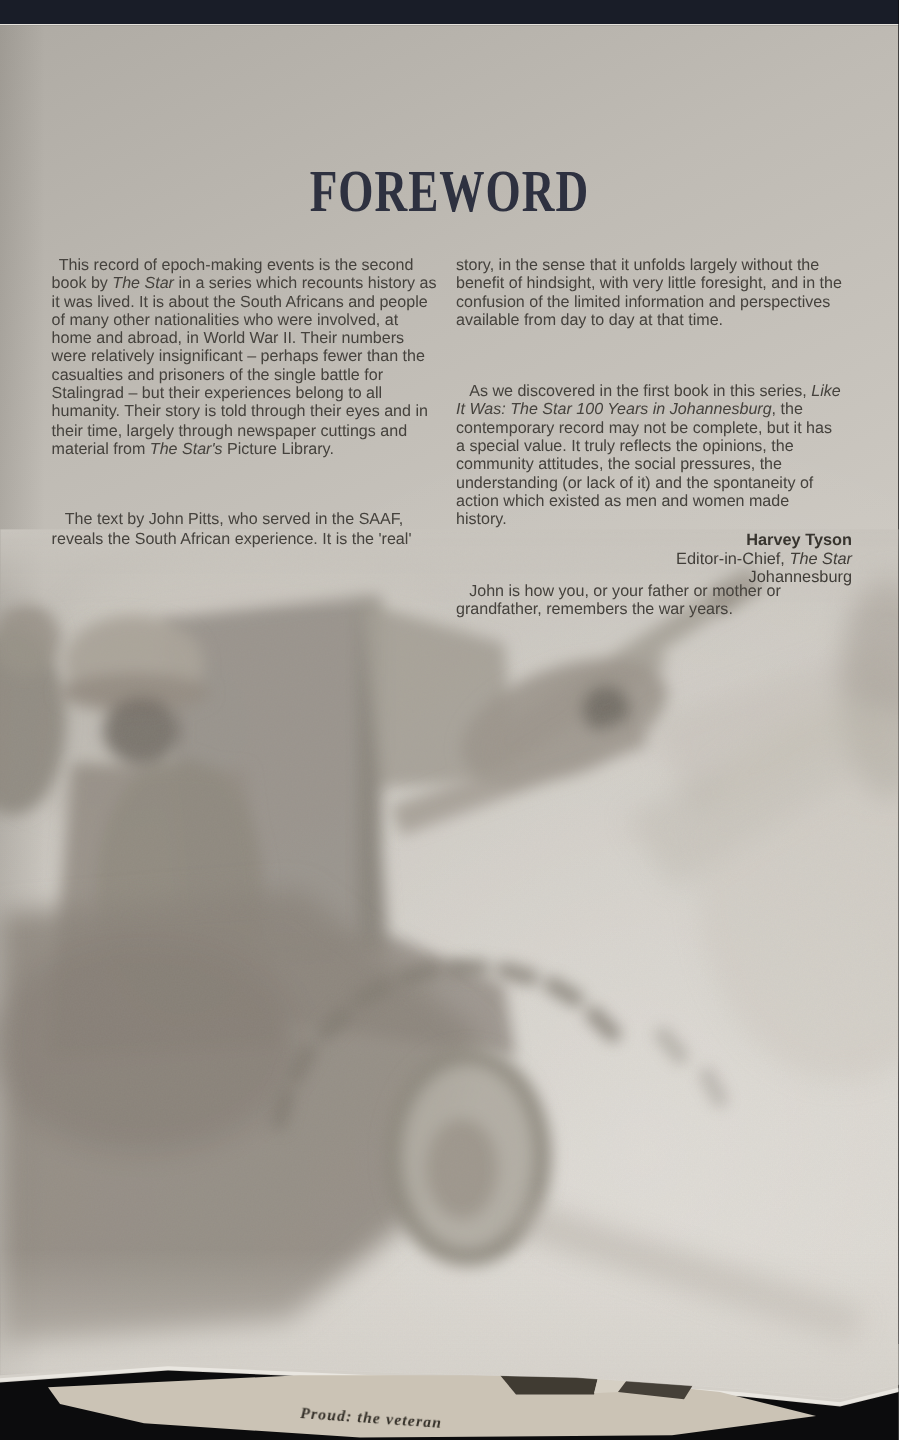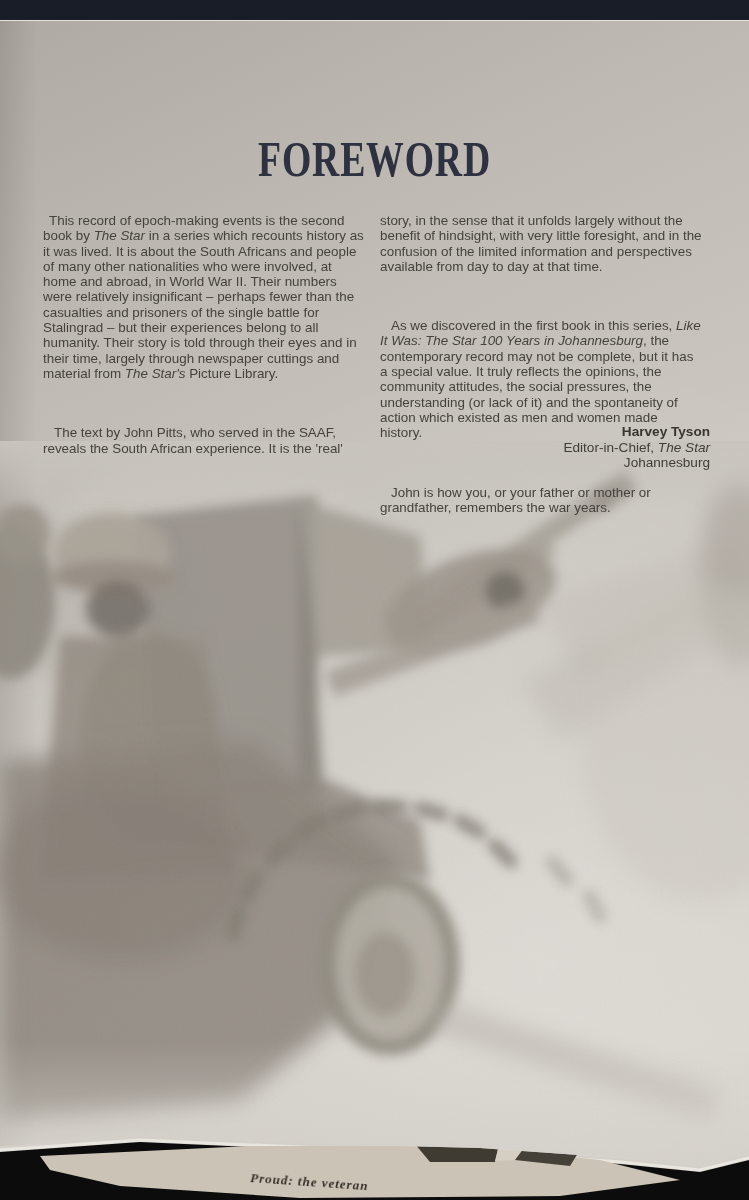--- a/index.html
+++ b/index.html
@@ -40,21 +40,21 @@
   }
 
   .columns{position:absolute;left:43px;top:192px;width:676px;display:flex;gap:14px;z-index:5;}
   .col{width:323px;font-size:13.4px;line-height:15.3px;color:var(--body_ink);}
   .col p{margin:0;}
   .col p.indent{text-indent:11px;margin-top:44px;}
   .col p.lead{text-indent:6px;}
   .col i{font-style:italic;}
 
   .signature{
-    position:absolute;right:39px;top:403px;text-align:right;z-index:5;
+    position:absolute;right:39px;top:421px;text-align:right;z-index:5;
     font-size:13.6px;line-height:15.6px;color:#403d38;
   }
   .sig-name{font-weight:700;color:#38352f;}
   .sig-role i{font-style:italic;}
 
   .war-photo{position:absolute;left:0;top:420px;width:749px;height:728px;z-index:2;pointer-events:none;}
 
   .bottom-band{position:absolute;left:0;top:1120px;width:749px;height:80px;z-index:2;}
 
   .news-headline{

